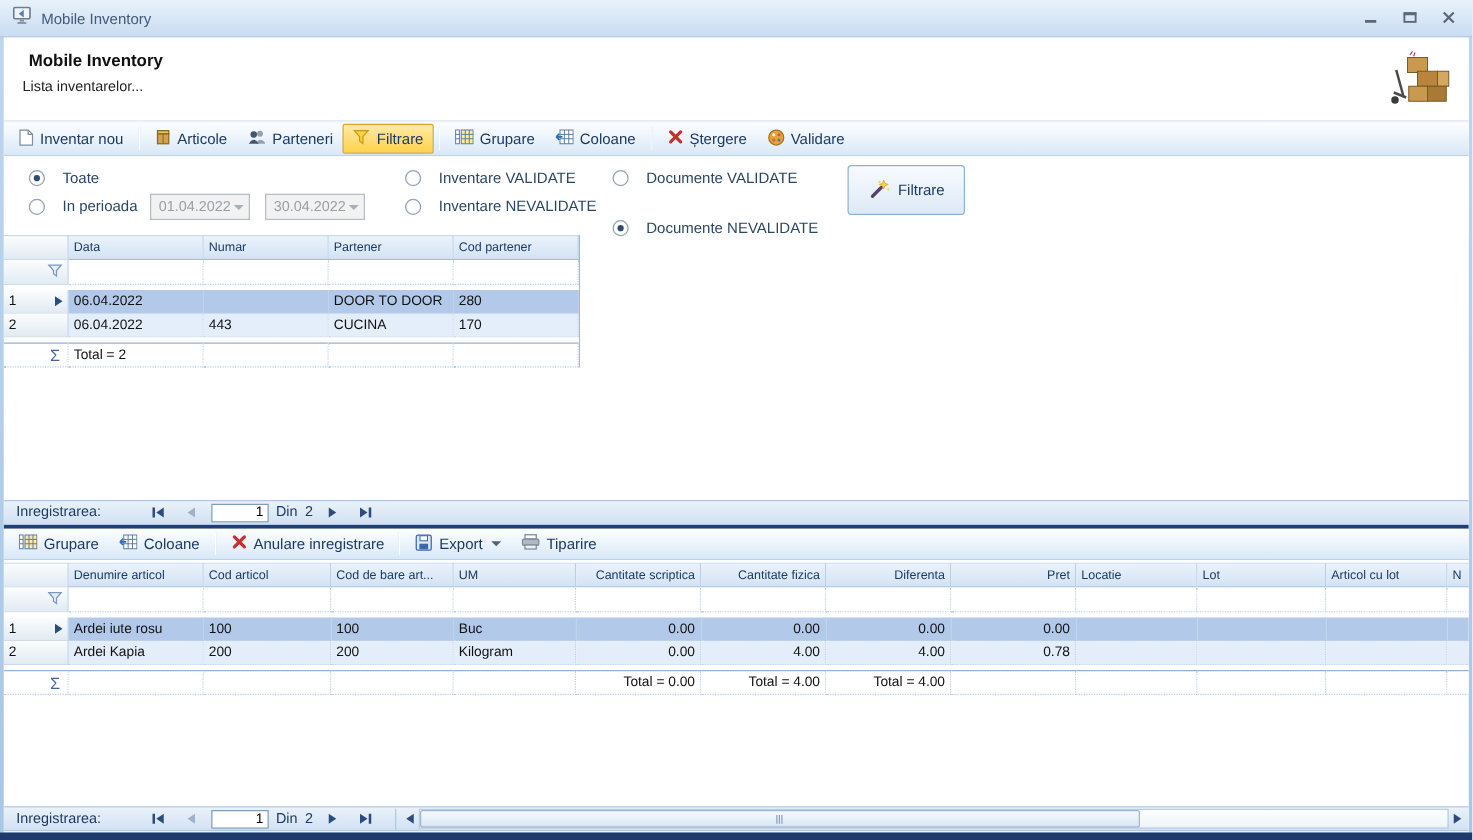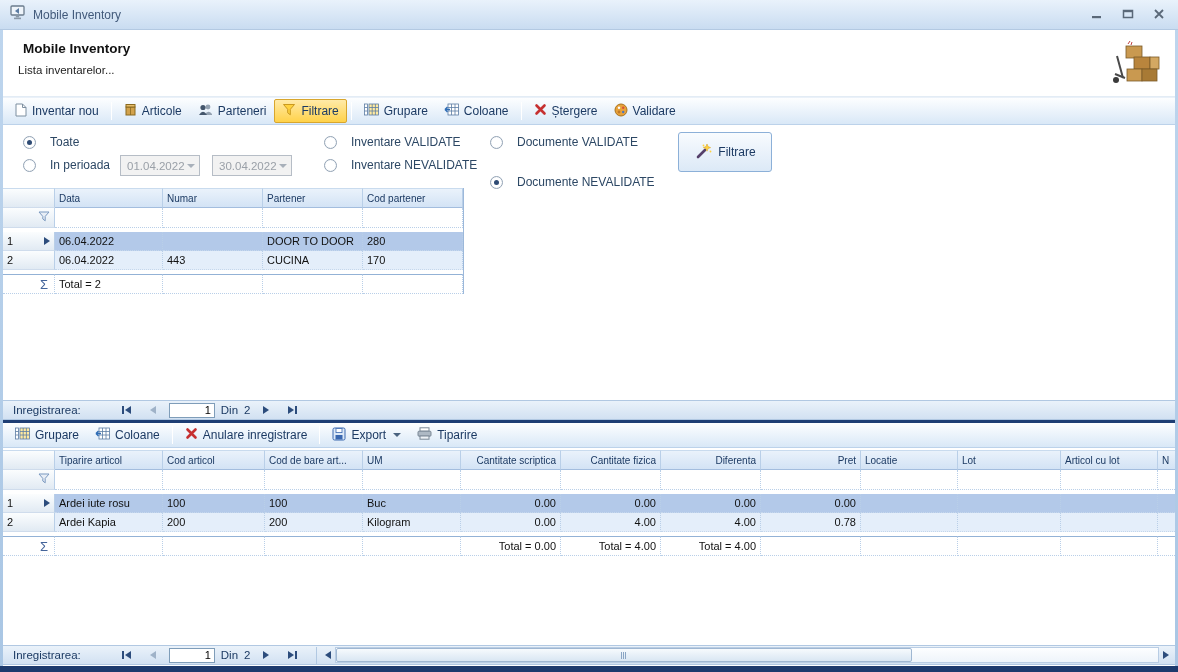--- a/index.html
+++ b/index.html
@@ -404,21 +404,21 @@
             <col style="width:100px">
             <col style="width:100px">
             <col style="width:97px">
             <col style="width:103px">
             <col style="width:97px">
             <col style="width:23px">
           </colgroup>
         <tbody>
             <tr>
           <td class="gh rh"></td>
-          <td class="gh">Tiparire articol</td>
+          <td class="gh">Denumire articol</td>
           <td class="gh">Cod articol</td>
           <td class="gh">Cod de bare art...</td>
           <td class="gh">UM</td>
           <td class="gh num">Cantitate scriptica</td>
           <td class="gh num">Cantitate fizica</td>
           <td class="gh num">Diferenta</td>
           <td class="gh num">Pret</td>
           <td class="gh">Locatie</td>
           <td class="gh">Lot</td>
           <td class="gh">Articol cu lot</td>

